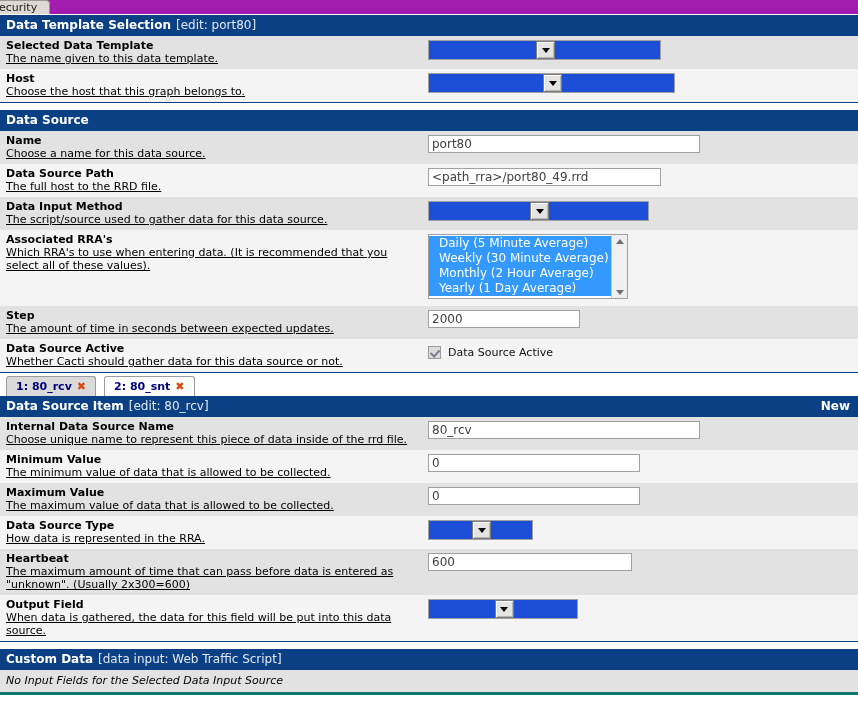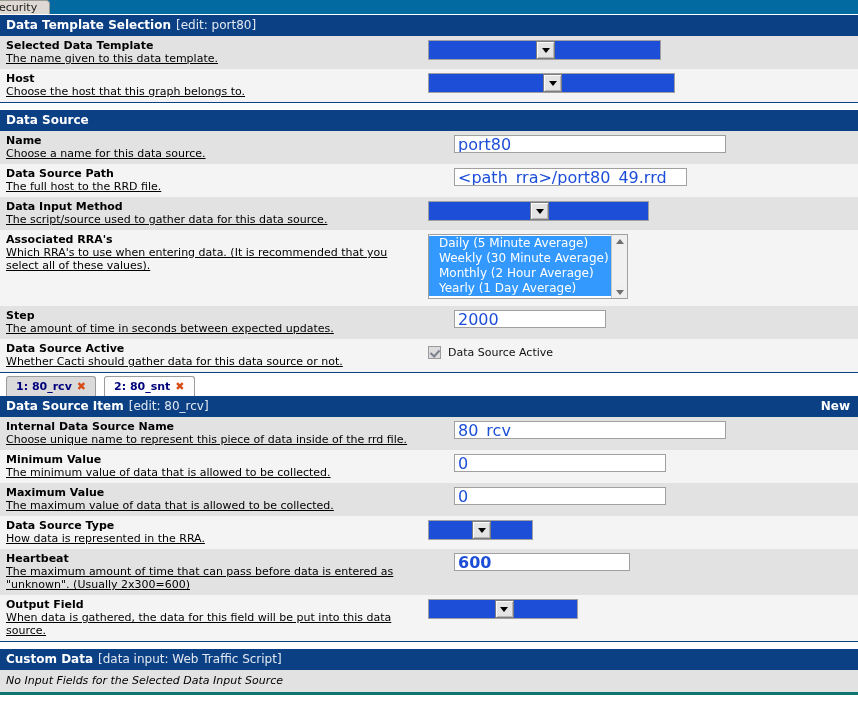--- a/index.html
+++ b/index.html
@@ -10,21 +10,21 @@
     width: 858px; height: 708px;
     font-family: "DejaVu Sans", "Liberation Sans", sans-serif;
     font-size: 11px;
     color: #000000;
     overflow: hidden;
   }
 
   
   .browser-tab-strip {
     height: 14px;
-    background: #0369a1;
+    background: #a21caf;
     position: relative;
   }
   .browser-tab {
     position: absolute;
     left: -8px; top: 0;
     width: 58px; height: 14px;
     background: #ded9d2;
     border: 1px solid #9a9a94;
     border-bottom: none;
     border-radius: 0 4px 0 0;
@@ -93,36 +93,35 @@
     flex: 1;
     box-sizing: border-box;
     padding: 4px 6px 4px 8px;
     display: flex;
     align-items: flex-start;
   }
 
   
   input.txt {
     font-family: "DejaVu Sans", "Liberation Sans", sans-serif;
-    font-size: 16px;
-    color: #1d4ed8;
+    font-size: 12px;
+    color: #404040;
     background: #ffffff;
     border: 1px solid #a0a0a0;
     padding: 1px 3px;
     height: 18px;
     box-sizing: border-box;
     outline: none;
-    margin-left: 26px;
   }
   .w-name     { width: 272px; }
   .w-path     { width: 233px; }
   .w-step     { width: 152px; }
   .w-dsname   { width: 272px; }
   .w-minmax   { width: 212px; }
-  .w-heart    { width: 176px; font-weight: bold; }
+  .w-heart    { width: 204px; }
 
   .select {
     display: inline-flex;
     align-items: center;
     justify-content: space-between;
     background: #1d4ed8;
     border: 1px solid #a0a0a0;
     height: 20px;
     box-sizing: border-box;
     font-size: 12px;

